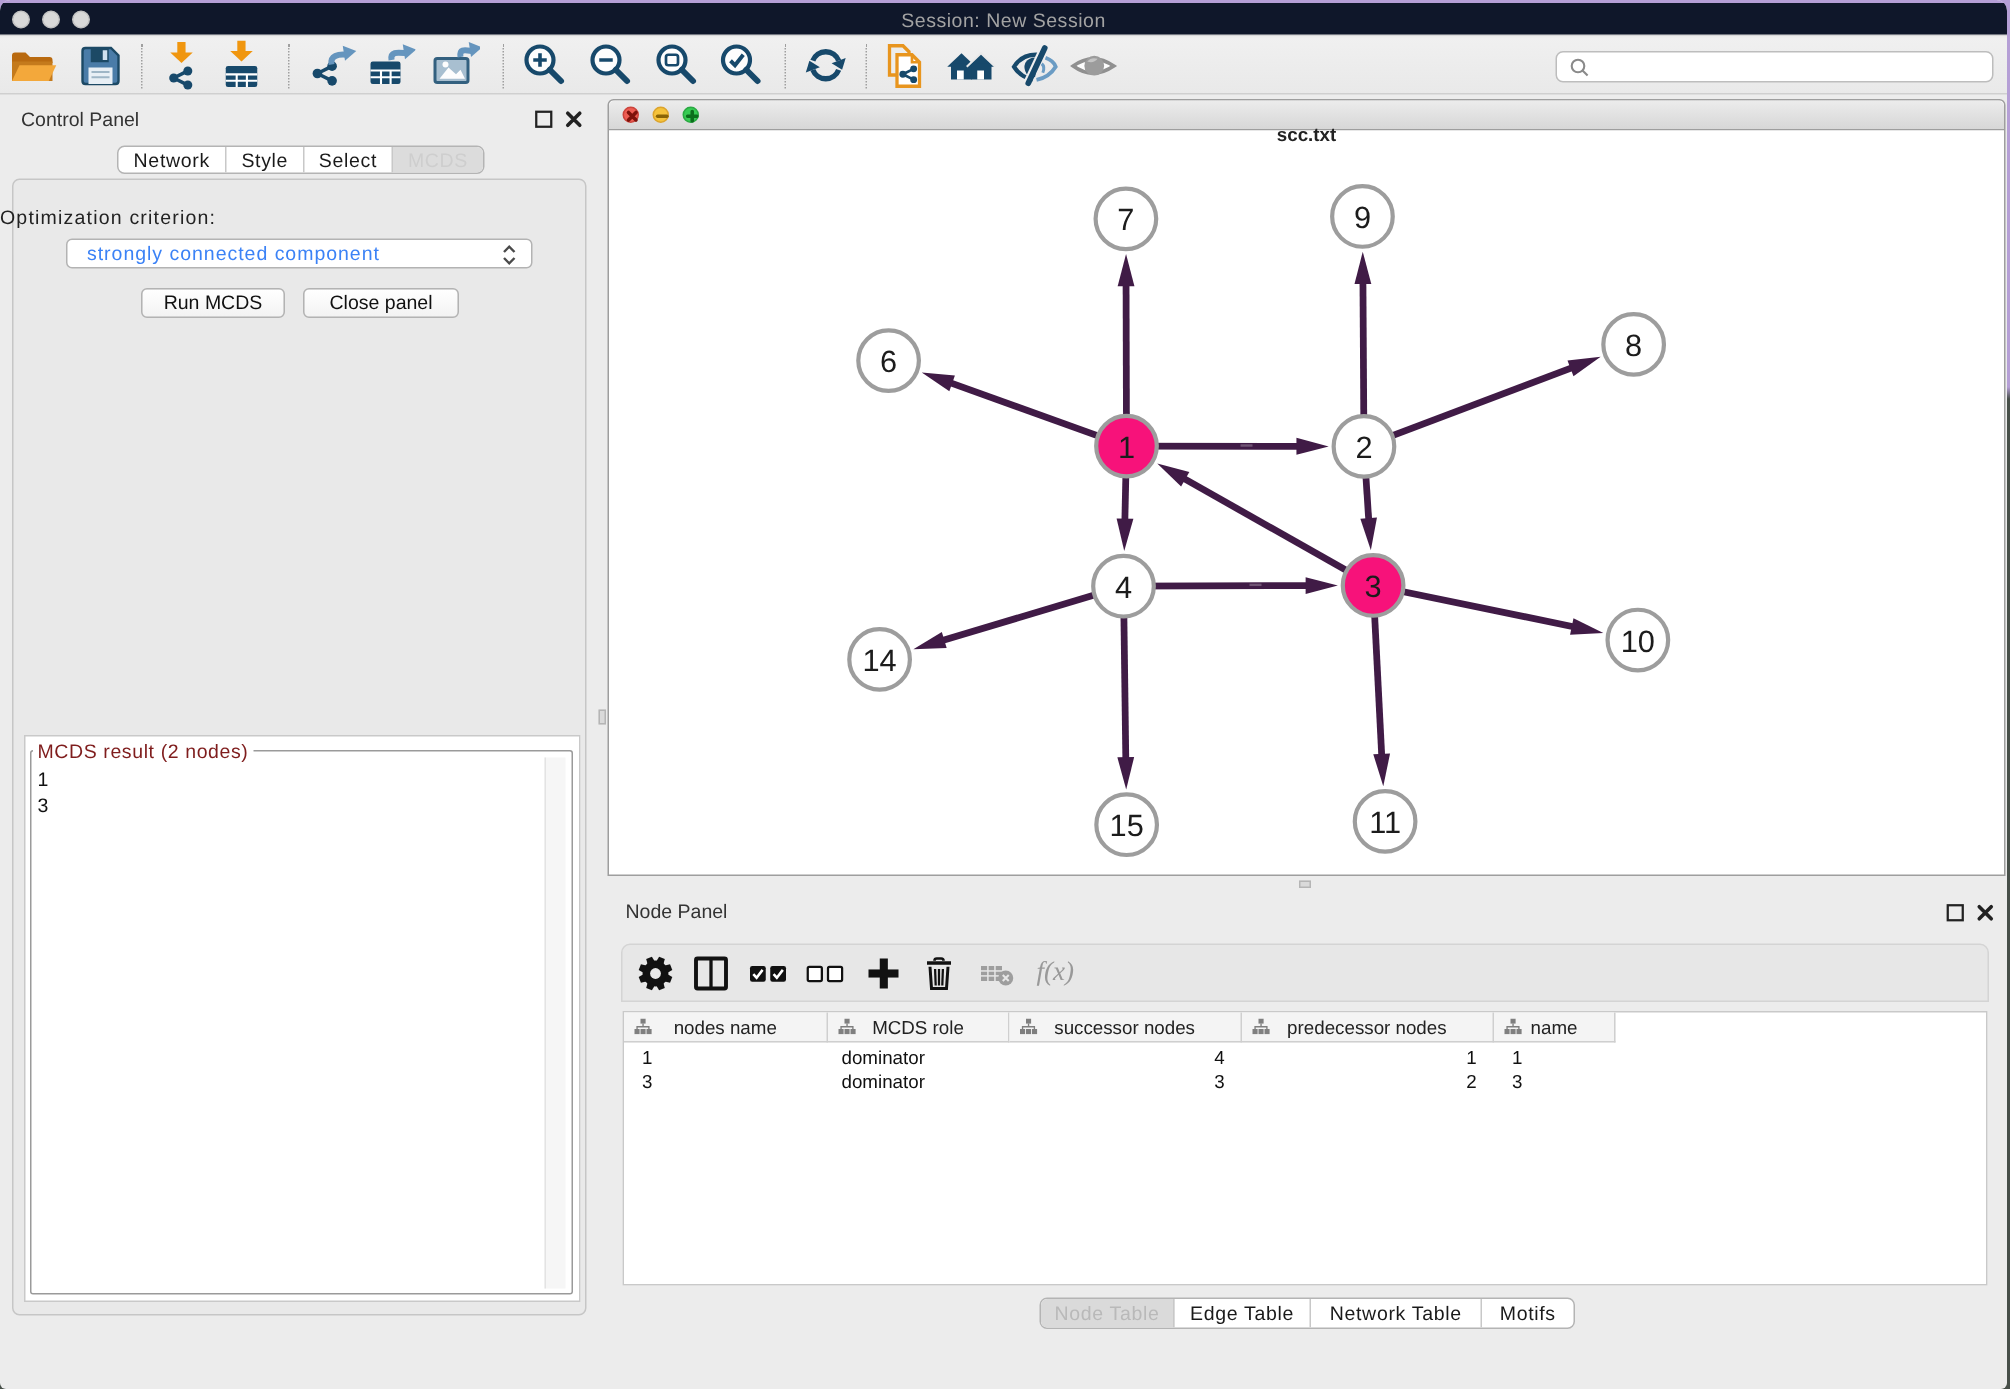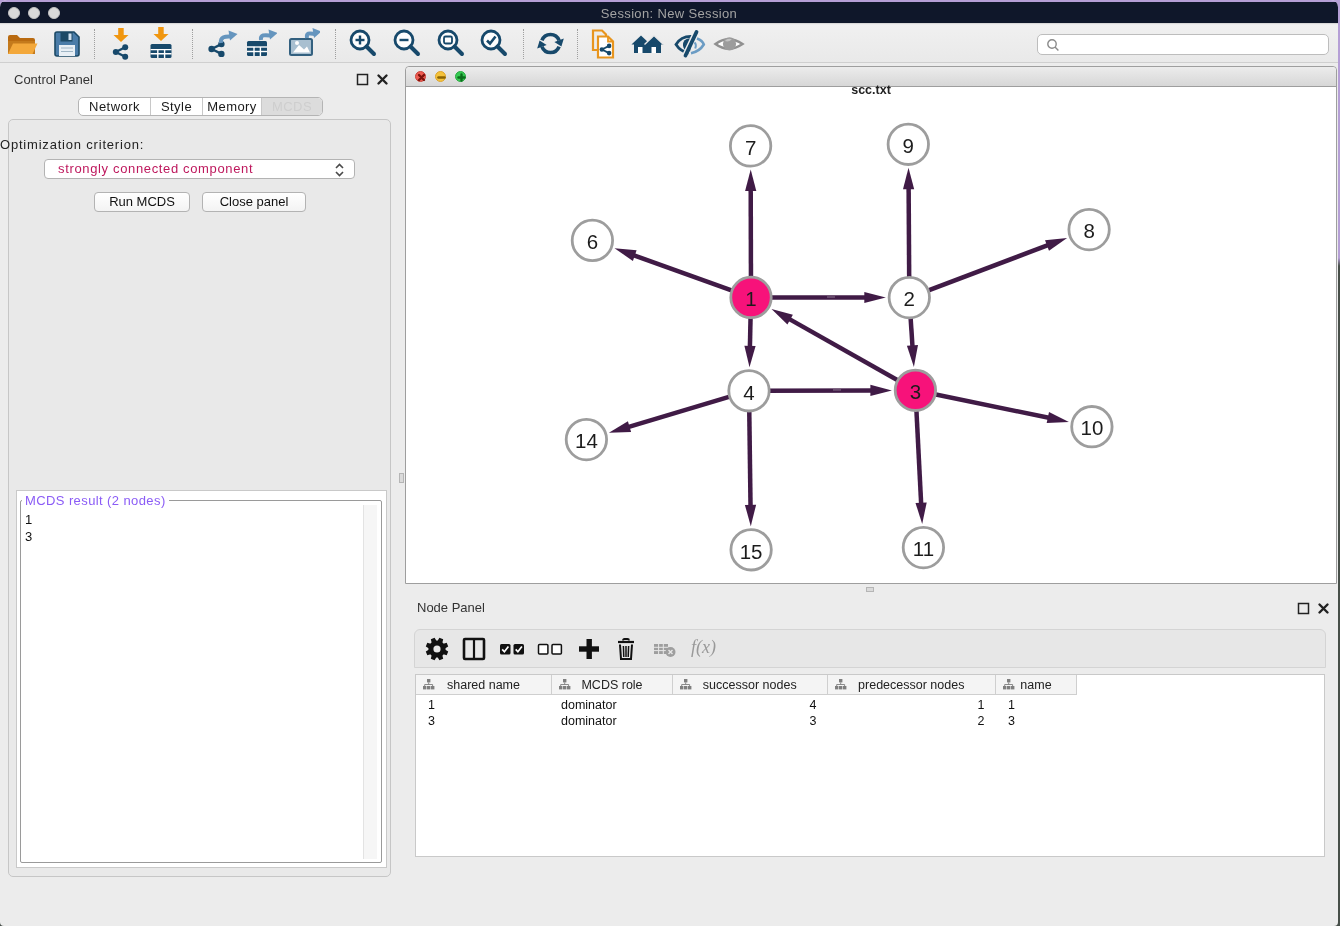--- a/index.html
+++ b/index.html
@@ -15,21 +15,21 @@
 .toolbar{position:absolute;left:0;top:25px;width:100%;height:38px;background:linear-gradient(#f0f0f0,#e9e9e9);border-bottom:1px solid #cfcfcf}
 .sep{position:absolute;top:4px;height:30px;width:0;border-left:1px dotted #9f9f9f}
 .search{position:absolute;left:1037px;top:9px;width:292px;height:21px;background:#fff;border:1px solid #bdbdbd;border-radius:5px}
 
 .cp-title{position:absolute;left:14px;top:72px;font-size:13px;color:#333}
 .cp-content{position:absolute;left:8px;top:119px;width:383px;height:758px;background:#e9e9e9;border:1px solid #c6c6c6;border-radius:5px}
 .seg{position:absolute;display:flex;border:1px solid #b4b4b4;border-radius:5px;overflow:hidden;background:#fff}
 .seg div{font-size:13px;color:#1a1a1a;text-align:center;border-right:1px solid #c8c8c8;line-height:17px;letter-spacing:0.45px}
 .seg div:last-child{border-right:none}
 .opt-label{position:absolute;left:0;top:137px;width:399px;text-align:left;font-size:13px;color:#222;letter-spacing:0.8px}
-.combo{position:absolute;left:44px;top:159px;width:311px;height:20px;background:#fff;border:1px solid #b3b3b3;border-radius:4px;font-size:13px;color:#be185d;line-height:18px;padding-left:13px;letter-spacing:0.65px}
+.combo{position:absolute;left:44px;top:159px;width:311px;height:20px;background:#fff;border:1px solid #b3b3b3;border-radius:4px;font-size:13px;color:#3b82f6;line-height:18px;padding-left:13px;letter-spacing:0.65px}
 .btn{position:absolute;height:20px;background:linear-gradient(#ffffff,#f3f3f3);border:1px solid #b3b3b3;border-radius:4px;font-size:13px;color:#111;text-align:center;line-height:18px}
 .mcds-box{position:absolute;left:16px;top:490px;width:371px;height:378px;background:#fff;border:1px solid #c9c9c9}
 .tb-line{position:absolute;border:1px solid #9a9a9a;border-radius:2px}
 
 .netwin{position:absolute;left:405px;top:66px;width:932px;height:518px;border:1px solid #9e9e9e;border-radius:4px 4px 0 0;background:#fff}
 .net-titlebar{position:absolute;left:0;top:0;width:100%;height:20px;background:linear-gradient(#ececec,#d7d7d7);border-bottom:1px solid #9e9e9e;border-radius:4px 4px 0 0}
 .tlc{position:absolute;top:4px;width:11px;height:11px;border-radius:50%}
 .tlc svg{display:block;margin:-0.5px 0 0 -0.5px}
 
 .tp-title{position:absolute;left:417px;top:600px;font-size:13px;color:#333}
@@ -212,36 +212,36 @@
   </div>
 
   <div class="cp-title">Control Panel</div>
   <svg class="icon" style="left:355px;top:72px" width="38" height="15" viewBox="0 0 38 15">
       <rect x="2.5" y="2.5" width="10" height="10" fill="none" stroke="#222" stroke-width="1.5"></rect>
       <path d="M23.5 3.5 L31.5 11.5 M31.5 3.5 L23.5 11.5" stroke="#222" stroke-width="2.4" stroke-linecap="round"></path>
     </svg>
   <div class="seg" style="left:78px;top:97px;height:19px">
     <div style="width:72px">Network</div>
     <div style="width:52px">Style</div>
-    <div style="width:59px">Memory</div>
+    <div style="width:59px">Select</div>
     <div style="width:60px;background:#dcdcdc;color:#cecece">MCDS</div>
   </div>
   <div class="cp-content"></div>
   <div class="opt-label">Optimization criterion:</div>
   <div class="combo">strongly connected component
     <svg width="11" height="14" style="position:absolute;right:9px;top:3px" viewBox="0 0 11 14">
         <path d="M2 5 L5.5 1.4 L9 5" fill="none" stroke="#4a4a4a" stroke-width="1.6"></path>
         <path d="M2 9 L5.5 12.6 L9 9" fill="none" stroke="#4a4a4a" stroke-width="1.6"></path>
       </svg>
   </div>
   <div class="btn" style="left:94px;top:192px;width:96px">Run MCDS</div>
   <div class="btn" style="left:202px;top:192px;width:104px">Close panel</div>
   <div class="mcds-box">
     <div class="tb-line" style="left:3px;top:9px;right:4px;bottom:4px"></div>
-    <div style="position:absolute;left:5px;top:2px;background:#fff;padding:0 3px;font-size:13px;color:#8b5cf6;letter-spacing:0.4px">MCDS result (2 nodes)</div>
+    <div style="position:absolute;left:5px;top:2px;background:#fff;padding:0 3px;font-size:13px;color:#7f1d1d;letter-spacing:0.4px">MCDS result (2 nodes)</div>
     <div style="position:absolute;left:8px;top:21px;font-size:13px;color:#111;line-height:16.5px">1<br>3</div>
     <div style="position:absolute;right:9px;top:14px;width:14px;bottom:8px;background:#f6f6f6;border-left:1px solid #e3e3e3"></div>
   </div>
 
   <div class="netwin">
     <div class="net-titlebar">
       <div class="tlc" style="left:9px;background:#ee5d53;border:0.5px solid #cb443c">
           <svg width="11" height="11" viewBox="0 0 11 11">
             <path d="M3 3 L8 8 M8 3 L3 8" stroke="#7e120b" stroke-width="2.4" stroke-linecap="round"></path>
           </svg>
@@ -387,21 +387,21 @@
     <div class="th" style="left:0px;width:136px">
         <svg width="13" height="11" viewBox="0 0 13 11" style="position:absolute;left:6px;top:4px">
           <g fill="#7f7f7f">
             <rect x="5" y="0" width="3.4" height="3.4"></rect>
             <rect x="1" y="7" width="3.4" height="3.4"></rect>
             <rect x="5" y="7" width="3.4" height="3.4"></rect>
             <rect x="9" y="7" width="3.4" height="3.4"></rect>
             <path d="M6.7 3.4 V5.5 M2.7 7 V5.5 H10.6 V7" stroke="#7f7f7f" fill="none" stroke-width="0.9"></path>
           </g>
         </svg>
-        <span>shared name</span>
+        <span>nodes name</span>
       </div>
 <div class="th" style="left:136px;width:121px">
         <svg width="13" height="11" viewBox="0 0 13 11" style="position:absolute;left:6px;top:4px">
           <g fill="#7f7f7f">
             <rect x="5" y="0" width="3.4" height="3.4"></rect>
             <rect x="1" y="7" width="3.4" height="3.4"></rect>
             <rect x="5" y="7" width="3.4" height="3.4"></rect>
             <rect x="9" y="7" width="3.4" height="3.4"></rect>
             <path d="M6.7 3.4 V5.5 M2.7 7 V5.5 H10.6 V7" stroke="#7f7f7f" fill="none" stroke-width="0.9"></path>
           </g>
@@ -448,14 +448,20 @@
 <div class="tcell" style="left:145px;top:22px">dominator</div>
 <div class="tcell" style="left:360.5px;top:22px;width:40px;text-align:right">4</div>
 <div class="tcell" style="left:528.5px;top:22px;width:40px;text-align:right">1</div>
 <div class="tcell" style="left:592px;top:22px">1</div>
 <div class="tcell" style="left:12px;top:38px">3</div>
 <div class="tcell" style="left:145px;top:38px">dominator</div>
 <div class="tcell" style="left:360.5px;top:38px;width:40px;text-align:right">3</div>
 <div class="tcell" style="left:528.5px;top:38px;width:40px;text-align:right">2</div>
 <div class="tcell" style="left:592px;top:38px">3</div>
   </div>
+  <div class="seg" style="left:693px;top:865px;height:21px">
+    <div style="width:89px;background:#dadada;color:#b9b9b9;line-height:19px">Node Table</div>
+    <div style="width:91px;line-height:19px">Edge Table</div>
+    <div style="width:114px;line-height:19px">Network Table</div>
+    <div style="width:61px;line-height:19px">Motifs</div>
+  </div>
 
 </div>
 
 </body></html>

